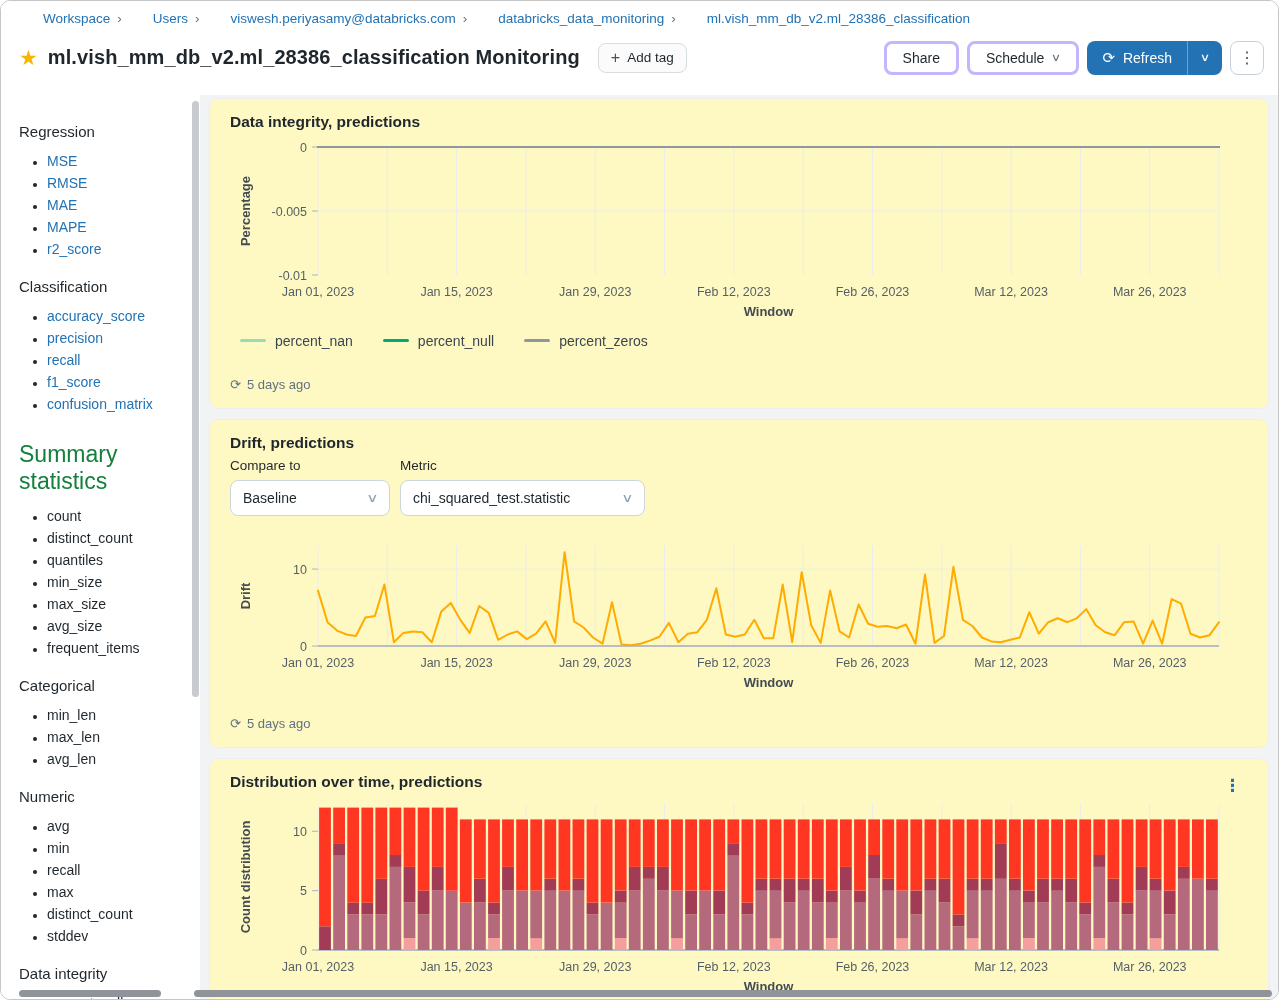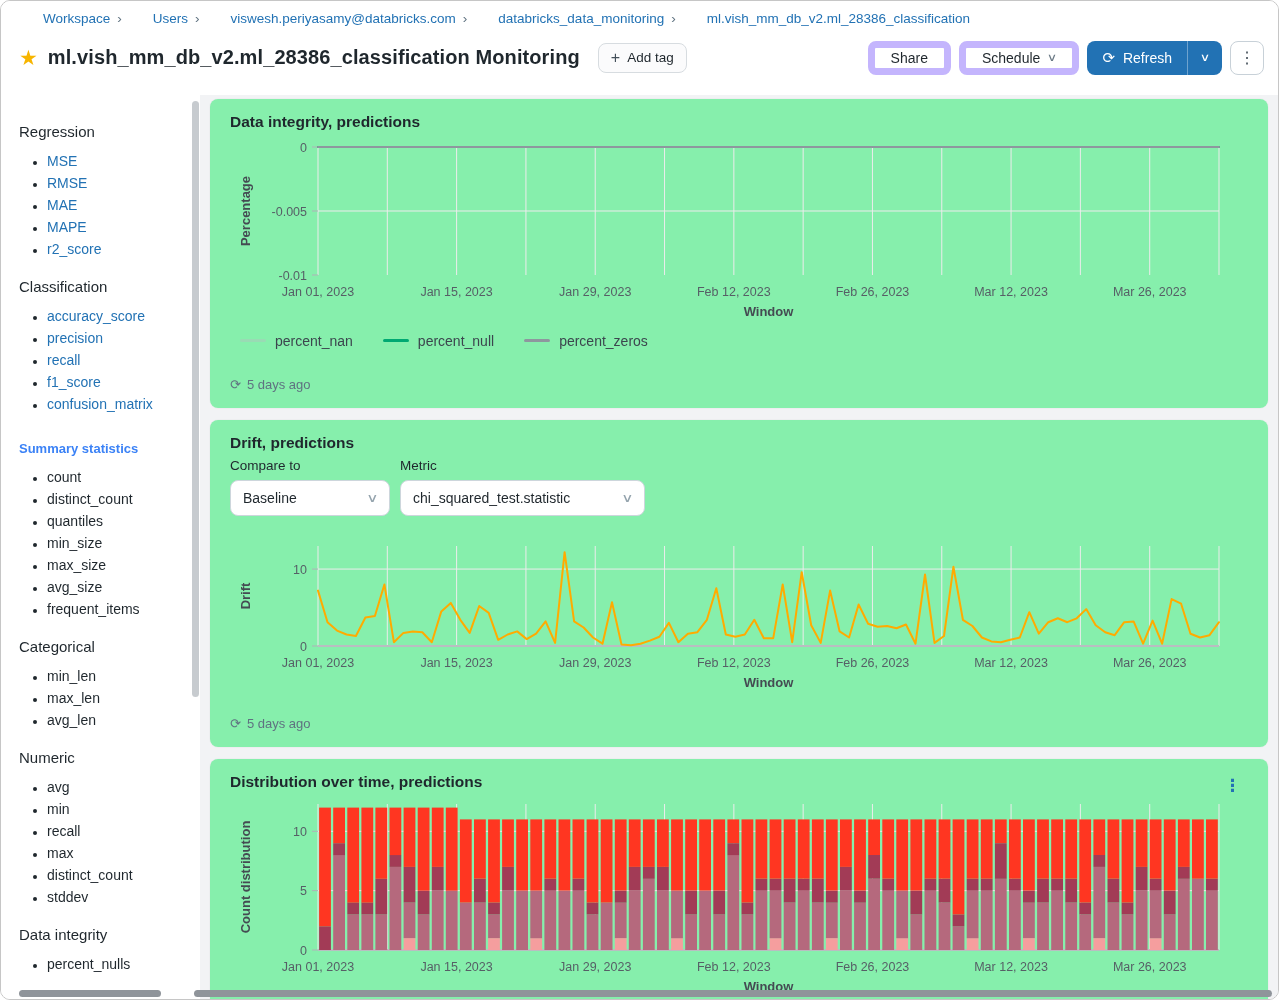--- a/index.html
+++ b/index.html
@@ -7,41 +7,41 @@
   
   .topbar{background:#fff;}
   .breadcrumb{padding:10px 18px 0 18px;font-size:13.5px;color:#5f7281;display:flex;gap:7px;align-items:center;white-space:nowrap;}
   .breadcrumb a{color:#2272b4;text-decoration:none;margin-left:24px;}
   .title-row{display:flex;align-items:center;gap:10px;padding:7px 14px 12px 18px;}
   .star{color:#f7b500;font-size:21px;line-height:1;}
   .page-title{font-size:20px;font-weight:700;color:#1f272d;letter-spacing:.1px;}
   .addtag{display:flex;align-items:center;gap:7px;height:30px;padding:0 12px;border:1px solid #d7dce0;background:#fbfbfc;border-radius:8px;font-size:13.5px;color:#1f272d;cursor:pointer;margin-left:8px;}
   .addtag .plus{font-size:16px;color:#44505a;font-weight:400;}
   .spacer{flex:1;}
-  .btn{height:34px;display:inline-flex;align-items:center;justify-content:center;gap:8px;padding:0 16px;border:7px solid #c4b5fd;border-radius:8px;background:#fff;font-size:14px;color:#1f272d;cursor:pointer;box-sizing:border-box;}
+  .btn{height:34px;display:inline-flex;align-items:center;justify-content:center;gap:8px;padding:0 16px;border:3px solid #c4b5fd;border-radius:8px;background:#fff;font-size:14px;color:#1f272d;cursor:pointer;box-sizing:border-box;}
   .btn .chev{font-size:11px;color:#6b7a86;transform:scaleX(1.3);}
   .btn-row{display:flex;gap:8px;align-items:center;}
   .refresh-split{display:flex;height:34px;border-radius:8px;overflow:hidden;background:#2272b4;color:#fff;cursor:pointer;}
   .refresh-main{display:flex;align-items:center;gap:8px;padding:0 15px;font-size:14px;}
   .refresh-main .ricon{font-size:15px;}
   .refresh-caret{display:flex;align-items:center;justify-content:center;width:34px;border-left:1px solid rgba(255,255,255,.35);font-size:11px;}
   .refresh-caret span{transform:scaleX(1.3);}
   .kebab-btn{width:34px;height:34px;display:flex;align-items:center;justify-content:center;border:1px solid #c8d1d8;border-radius:8px;background:#fff;color:#44505a;font-size:16px;cursor:pointer;}
   
   .body-row{display:flex;align-items:stretch;height:100%;}
   .sidebar{width:199px;box-sizing:border-box;padding:10px 10px 20px 18px;background:#fff;position:relative;flex-shrink:0;}
   .sidebar h3{font-size:15px;font-weight:400;color:#1f272d;margin:18px 0 2px;}
-  .sidebar h2{font-size:13px;font-weight:700;color:#3b82f6;margin:26px 0 6px;line-height:1.18;max-width:120px;}
+  .sidebar h2{font-size:23px;font-weight:400;color:#15803d;margin:26px 0 6px;line-height:1.18;max-width:120px;}
   .sidebar ul{margin:10px 0 10px;padding-left:28px;}
   .sidebar li{font-size:14px;color:#1f272d;line-height:22px;}
   .sidebar li::marker{color:#1f272d;font-size:12px;}
   .sidebar a{color:#2272b4;text-decoration:none;}
   .vscroll{position:absolute;top:6px;right:1px;width:7px;height:596px;background:#c7cbcf;border-radius:4px;}
   .main{flex:1;background:#f2f3f5;padding:4px 10px 0;overflow:hidden;}
-  .card{background:#86efac;border-radius:8px;padding:14px 20px 16px;margin-bottom:12px;box-shadow:0 0 0 1px rgba(0,0,0,0.02);}
+  .card{background:#fef9c3;border-radius:8px;padding:14px 20px 16px;margin-bottom:12px;box-shadow:0 0 0 1px rgba(0,0,0,0.02);}
   .card-title{font-size:15.5px;font-weight:600;color:#1f272d;margin:0 0 6px;}
   .card-head{display:flex;align-items:flex-start;justify-content:space-between;}
   .card-kebab{color:#2272b4;font-size:17px;font-weight:700;cursor:pointer;padding:2px 6px;letter-spacing:1px;}
   
   svg text{font-family:"Liberation Sans","DejaVu Sans",sans-serif;}
   .tick{font-size:12.5px;fill:#565f66;}
   .axlabel{font-size:13px;font-weight:700;fill:#444b52;}
   .legend{display:flex;align-items:center;gap:30px;margin:4px 0 0 10px;flex-wrap:wrap;}
   .legend-item{display:flex;align-items:center;gap:9px;font-size:14px;color:#3c464e;cursor:pointer;}
   .lswatch{width:26px;height:3px;border-radius:2px;}

